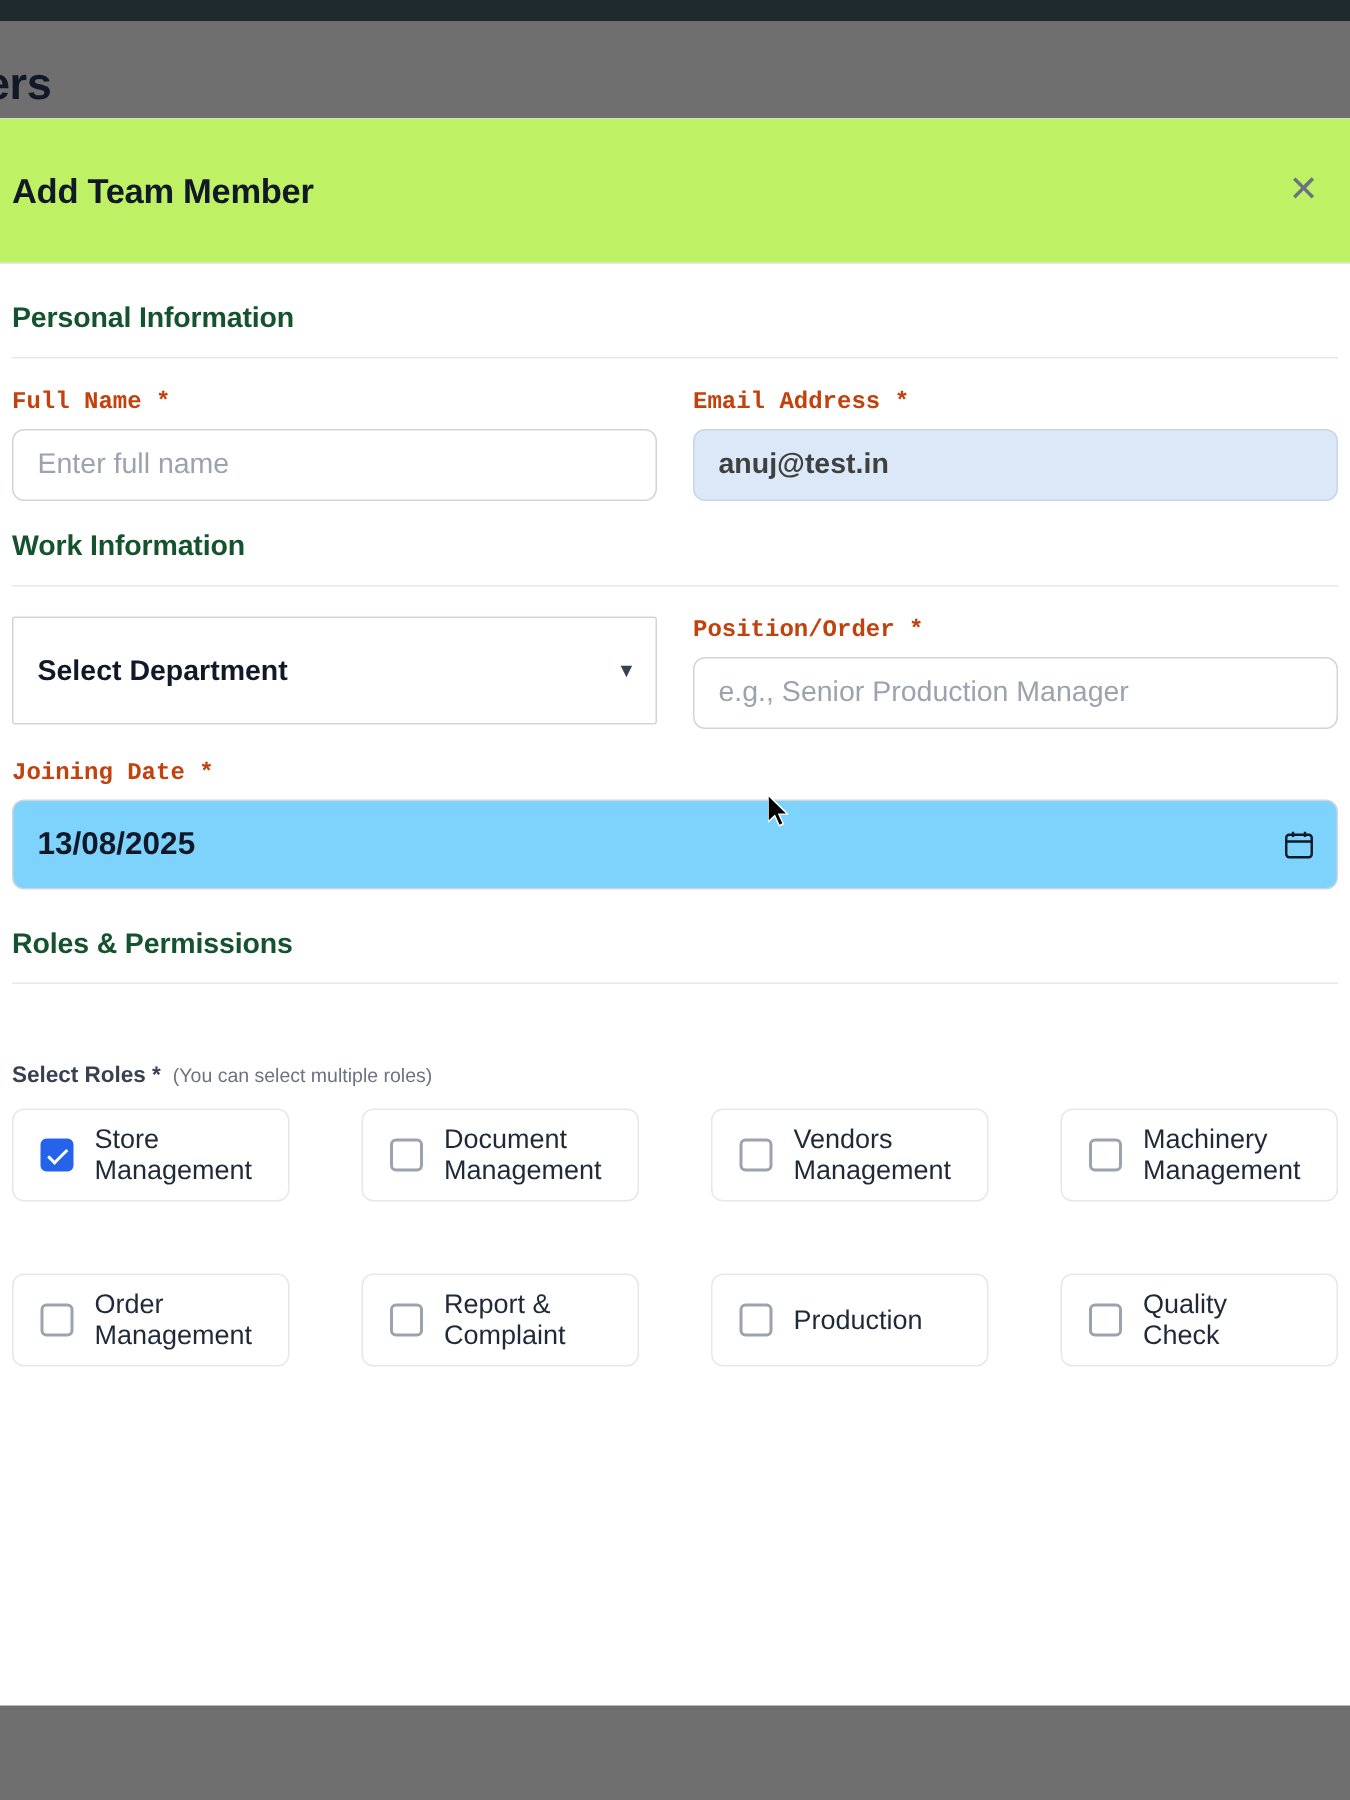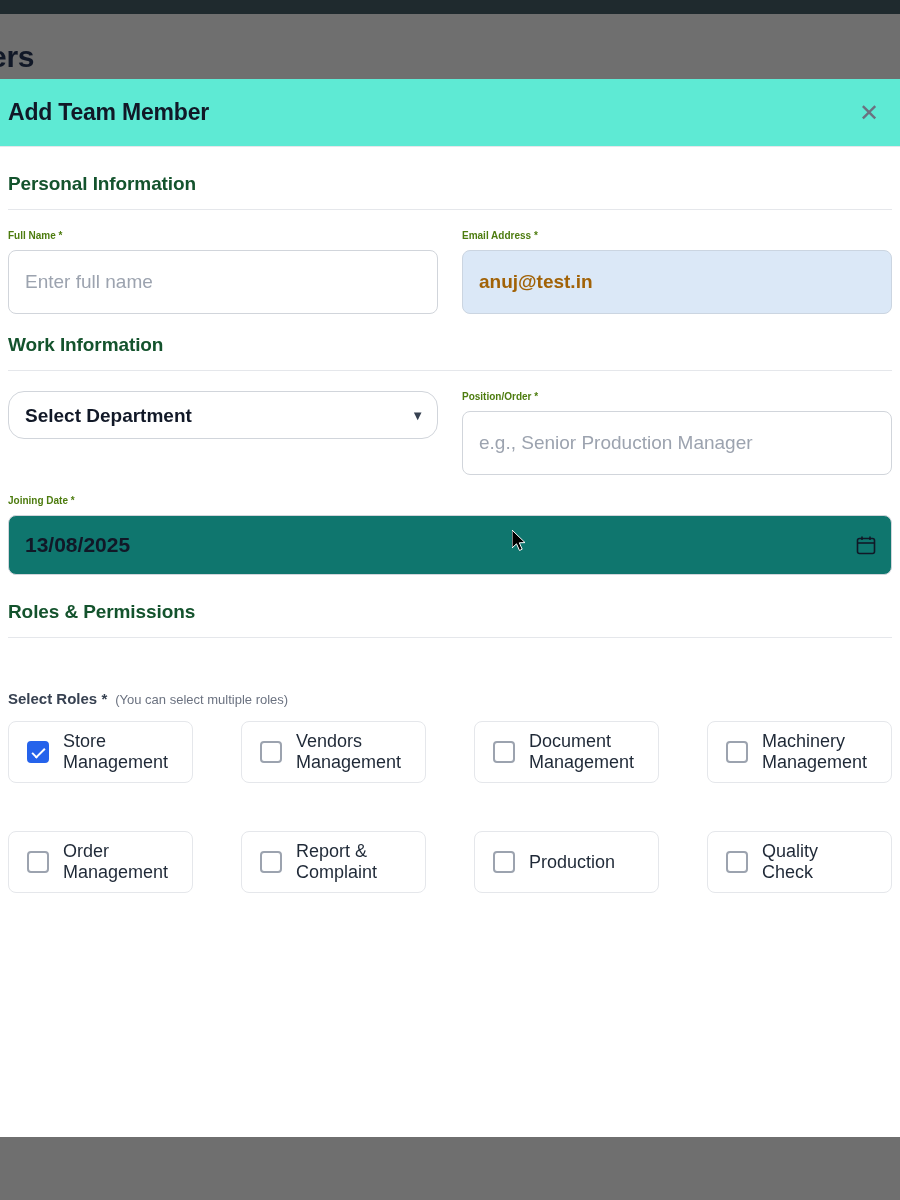--- a/index.html
+++ b/index.html
@@ -55,22 +55,22 @@
     left: 0;
     top: 79px;
     width: 900px;
     height: 1058px;
     background: #ffffff;
     overflow: hidden;
   }
 
   .modal-header {
     position: relative;
-    height: 68px;
-    background: #5eead4;
+    height: 97px;
+    background: #bef264;
     border-bottom: 1px solid #e5e7eb;
     display: flex;
     align-items: center;
     padding: 0 28px 0 8px;
   }
   .modal-title {
     font-size: 23px;
     font-weight: bold;
     color: #111827;
     letter-spacing: -0.2px;
@@ -113,53 +113,54 @@
   .row {
     display: flex;
     gap: 24px;
     margin-bottom: 20px;
   }
   .field { flex: 1; min-width: 0; }
   .field.full { flex: 1 1 100%; }
 
   .field-label {
     display: block;
-    font-size: 10px;
-    font-weight: bold;
-    color: #4d7c0f;
+    font-size: 16px;
+    font-weight: bold;
+    color: #c2410c;
     margin-bottom: 9px;
+    font-family: Liberation Mono, monospace;
   }
 
   .input {
     display: block;
     width: 100%;
-    height: 64px;
+    height: 48px;
     border: 1px solid #d1d5db;
     border-radius: 8px;
     padding: 0 16px;
     font-size: 19px;
-    color: #a16207;
+    color: #404040;
     background: #ffffff;
     font-family: "Liberation Sans", sans-serif;
     outline: none;
   }
   .input::placeholder { color: #9ca3af; }
   .input.filled {
     background: #dbe8f7;
     border-color: #cbd5e1;
     font-weight: bold;
   }
 
   .select-wrap { position: relative; }
   .select {
     display: block;
     width: 100%;
-    height: 48px;
+    height: 72px;
     border: 1px solid #d1d5db;
-    border-radius: 16px;
+    border-radius: 2px;
     padding: 0 38px 0 16px;
     font-size: 19px;
     font-weight: bold;
     color: #111827;
     background: #ffffff;
     font-family: "Liberation Sans", sans-serif;
     appearance: none;
     -webkit-appearance: none;
     outline: none;
   }
@@ -178,21 +179,21 @@
   .date-input {
     display: block;
     width: 100%;
     height: 60px;
     border: 1px solid #d1d5db;
     border-radius: 8px;
     padding: 0 52px 0 16px;
     font-size: 21px;
     font-weight: bold;
     color: #111827;
-    background: #0f766e;
+    background: #7dd3fc;
     font-family: "Liberation Sans", sans-serif;
     outline: none;
   }
   .date-icon {
     position: absolute;
     right: 16px;
     top: 50%;
     transform: translateY(-50%);
     width: 20px; height: 20px;
     pointer-events: none;
@@ -345,25 +346,25 @@
         <span class="roles-hint">(You can select multiple roles)</span>
       </div>
 
       <div class="roles-grid">
         <div class="role-item">
           <span class="cb checked"></span>
           <span class="role-text">Store Management</span>
         </div>
         <div class="role-item">
           <span class="cb"></span>
+          <span class="role-text">Document Management</span>
+        </div>
+        <div class="role-item">
+          <span class="cb"></span>
           <span class="role-text">Vendors Management</span>
-        </div>
-        <div class="role-item">
-          <span class="cb"></span>
-          <span class="role-text">Document Management</span>
         </div>
         <div class="role-item">
           <span class="cb"></span>
           <span class="role-text">Machinery Management</span>
         </div>
         <div class="role-item">
           <span class="cb"></span>
           <span class="role-text">Order Management</span>
         </div>
         <div class="role-item">

